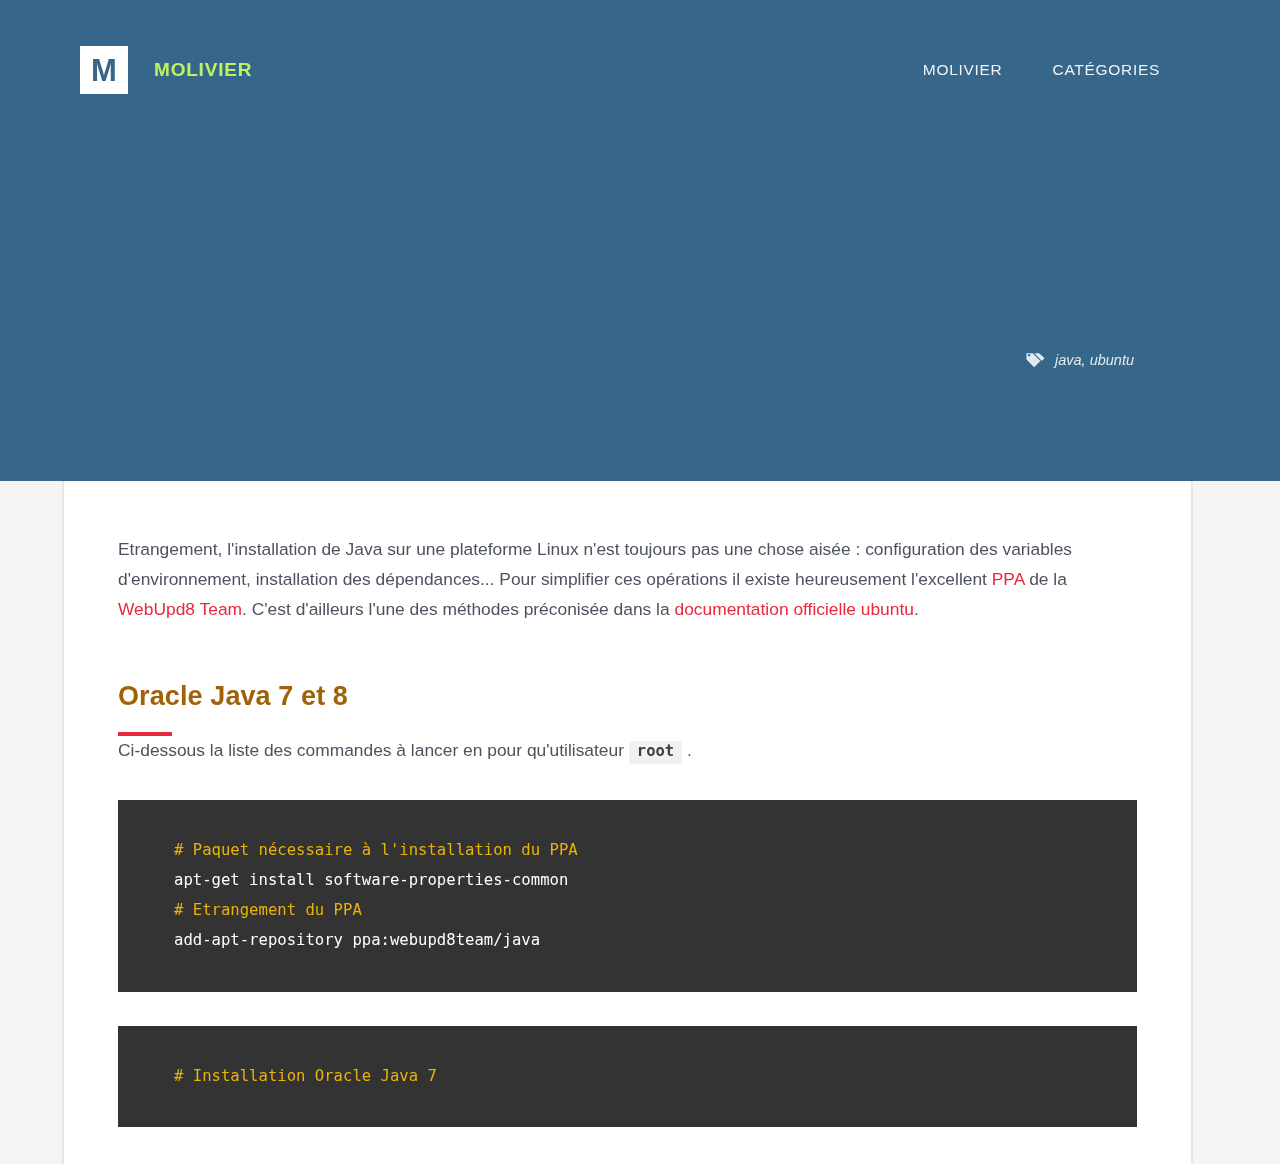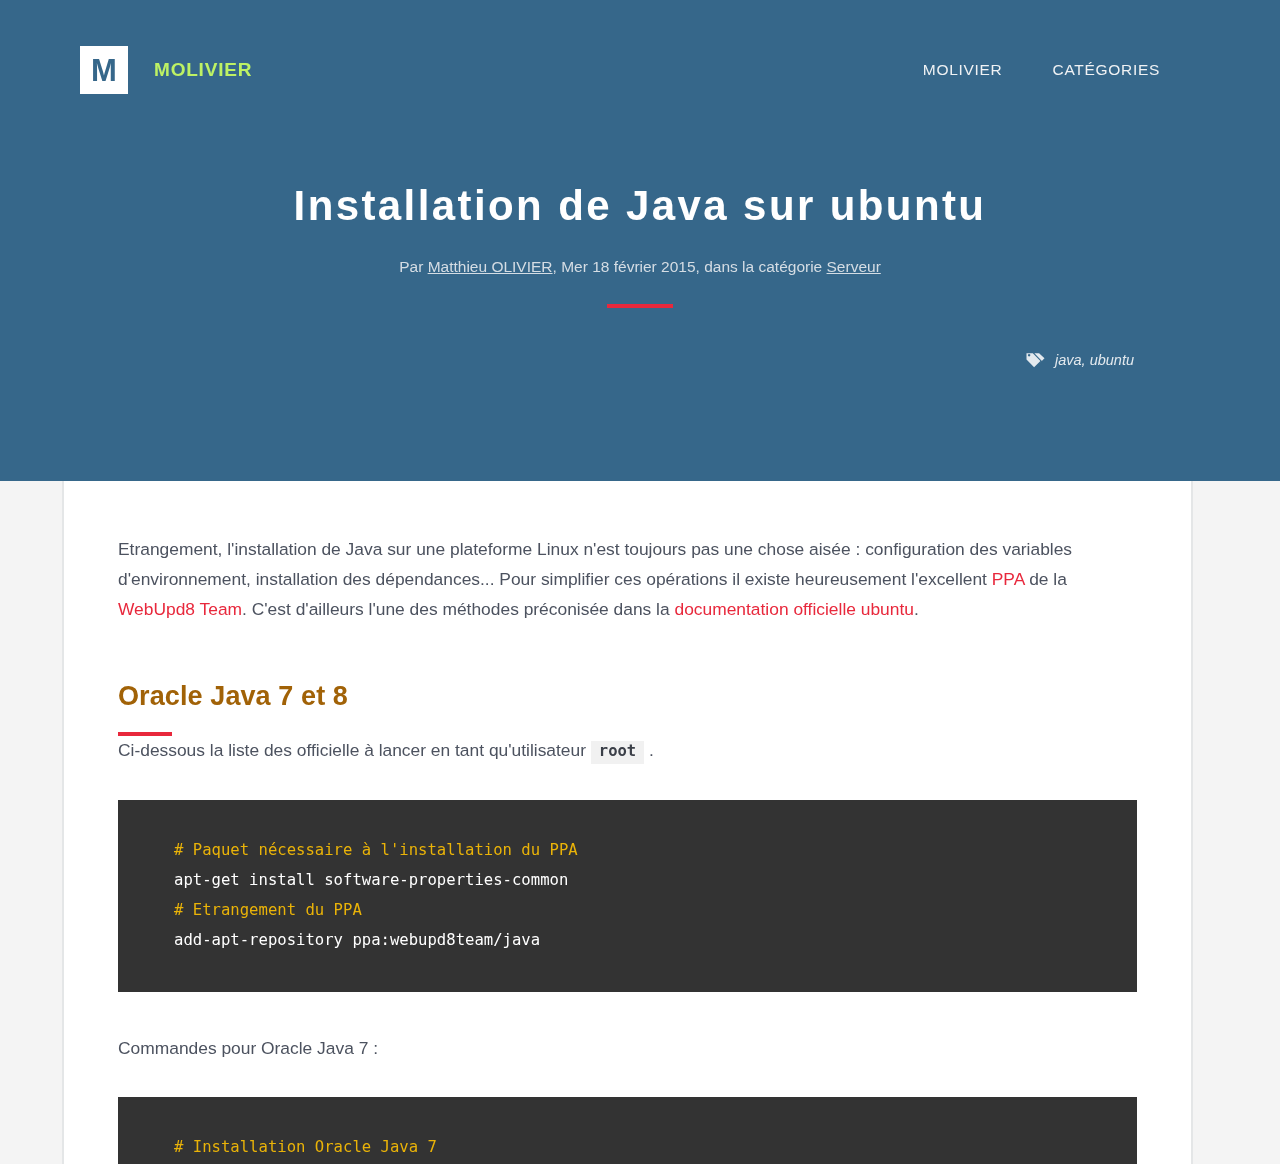--- a/index.html
+++ b/index.html
@@ -182,50 +182,44 @@
     <div class="brand">
       <div class="logo-box">M</div>
       <div class="brand-name">MOLIVIER</div>
     </div>
     <div class="nav">
       <a class="nav-link">MOLIVIER</a>
       <a class="nav-link">CATÉGORIES</a>
     </div>
   </div>
 
-  <div class="hero-body">
-    <h1 class="post-title">Installation de Java sur ubuntu</h1>
-    <div class="post-meta"><span>Par </span><a>Matthieu OLIVIER</a><span>, Mer 18 février 2015, dans la catégorie </span><a>Serveur</a></div>
-    <div class="hero-rule"></div>
-  </div>
 
   <div class="tagline">
     <span>
       <svg width="19" height="16" viewBox="0 0 19 16" fill="#e3e9ee">
         <path d="M0.5 1.3 L0.5 7.6 L8.1 15.2 L14.4 8.9 L6.8 1.3 Z M3.1 4.4 a1.25 1.25 0 1 1 0.01 0 Z"></path>
         <path d="M8.4 1.3 L15.9 8.9 L12.9 11.9 L18.5 6.3 L13.1 1.3 Z"></path>
       </svg>
     </span>
     <span>java, ubuntu</span>
   </div>
 </div>
 
 <div class="page-wrap">
   <div class="content">
 
     <p class="body-text"><span>Etrangement, l'installation de Java sur une plateforme Linux n'est toujours pas une chose aisée : configuration des variables d'environnement, installation des dépendances... Pour simplifier ces opérations il existe heureusement l'excellent </span><a>PPA</a><span> de la </span><a>WebUpd8 Team</a><span>. C'est d'ailleurs l'une des méthodes préconisée dans la </span><a>documentation officielle ubuntu</a><span>.</span></p>
 
     <h2 class="section-title">Oracle Java 7 et 8</h2>
     <div class="h2-rule"></div>
 
-    <p class="body-text lead"><span>Ci-dessous la liste des officielle à lancer en tant qu'utilisateur </span><code class="inline">root</code><span> .</span></p>
+    <p class="body-text lead"><span>Ci-dessous la liste des commandes à lancer en pour qu'utilisateur </span><code class="inline">root</code><span> .</span></p>
 
     <pre class="codeblock"><span class="cmt"># Paquet nécessaire à l'installation du PPA</span>
 <span>apt-get install software-properties-common</span>
 <span class="cmt"># Etrangement du PPA</span>
 <span>add-apt-repository ppa:webupd8team/java</span></pre>
 
-    <p class="caption">Commandes pour Oracle Java 7 :</p>
 
     <pre class="codeblock"><span class="cmt"># Installation Oracle Java 7</span></pre>
 
   </div>
 </div>
 
 </body></html>

